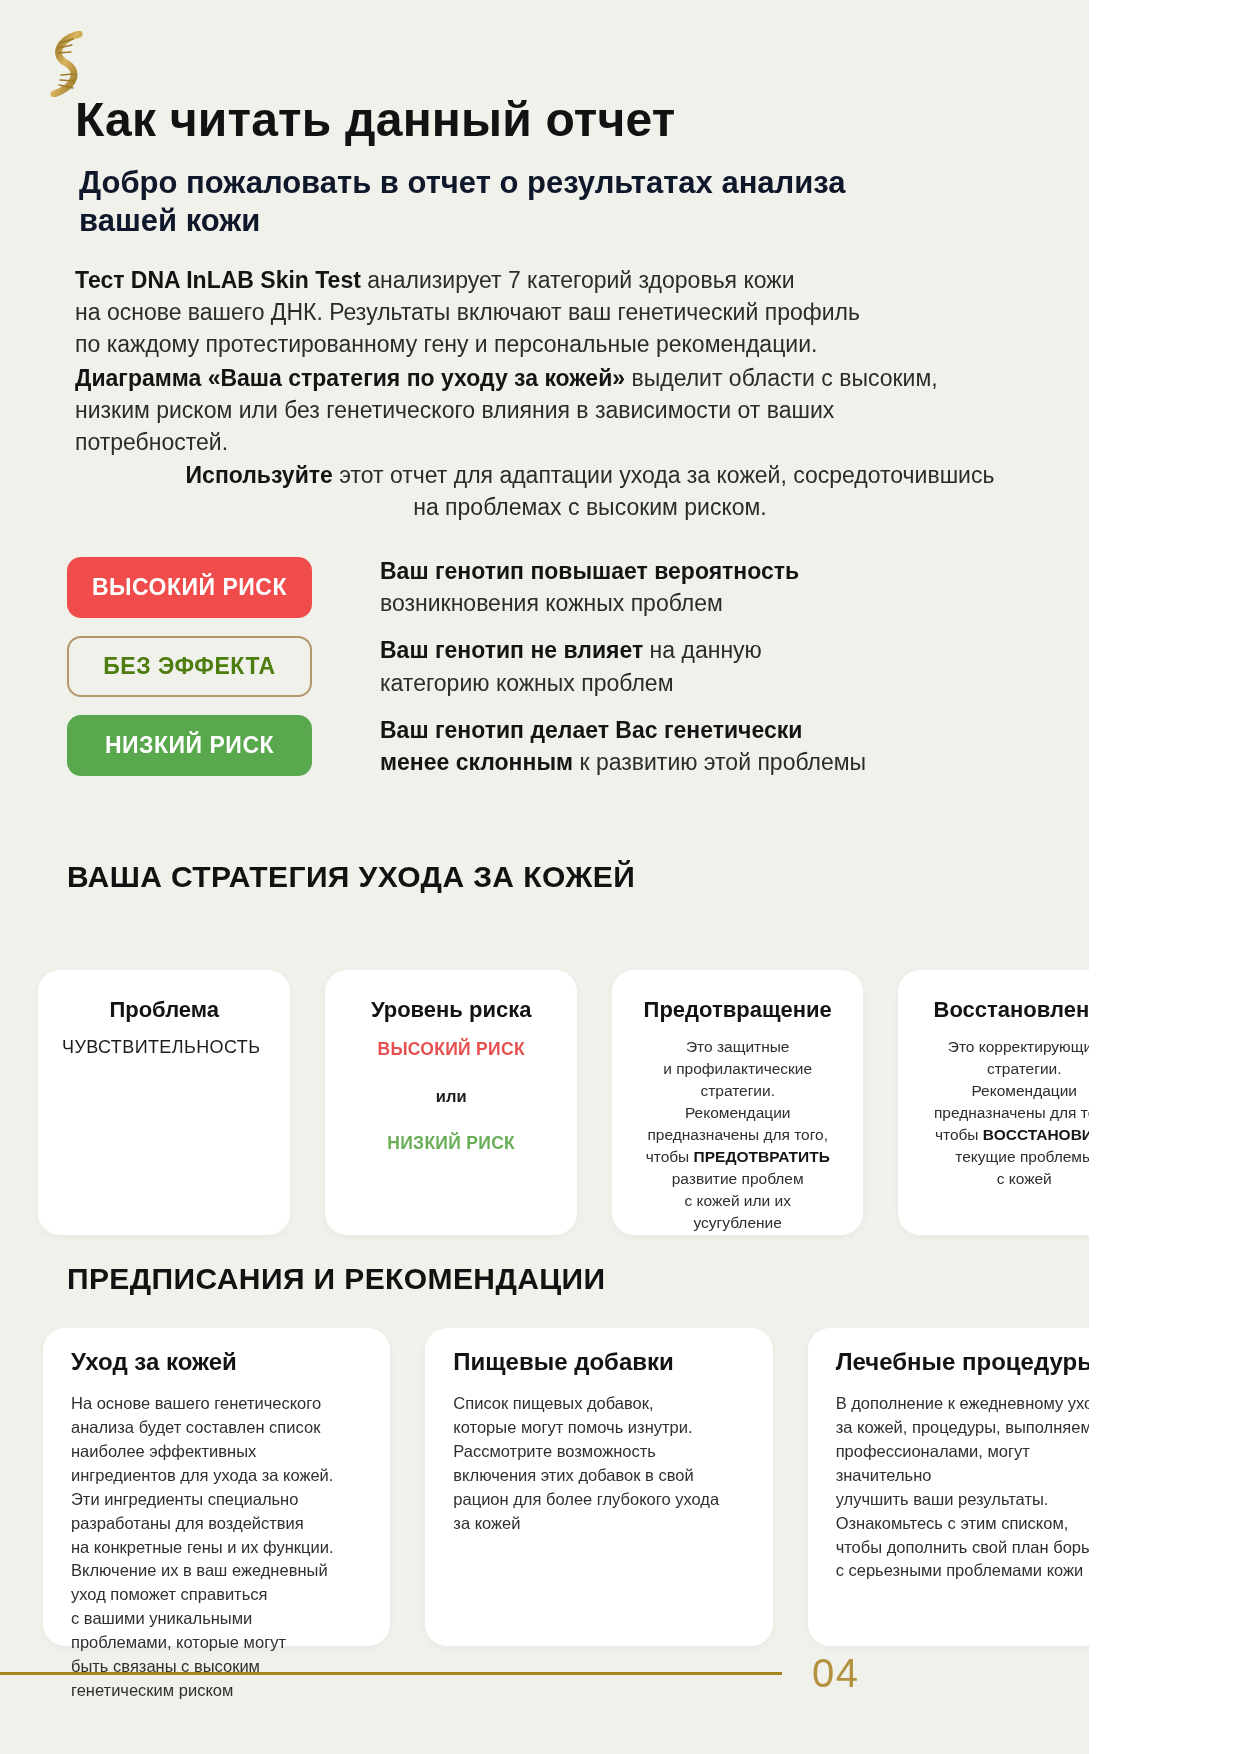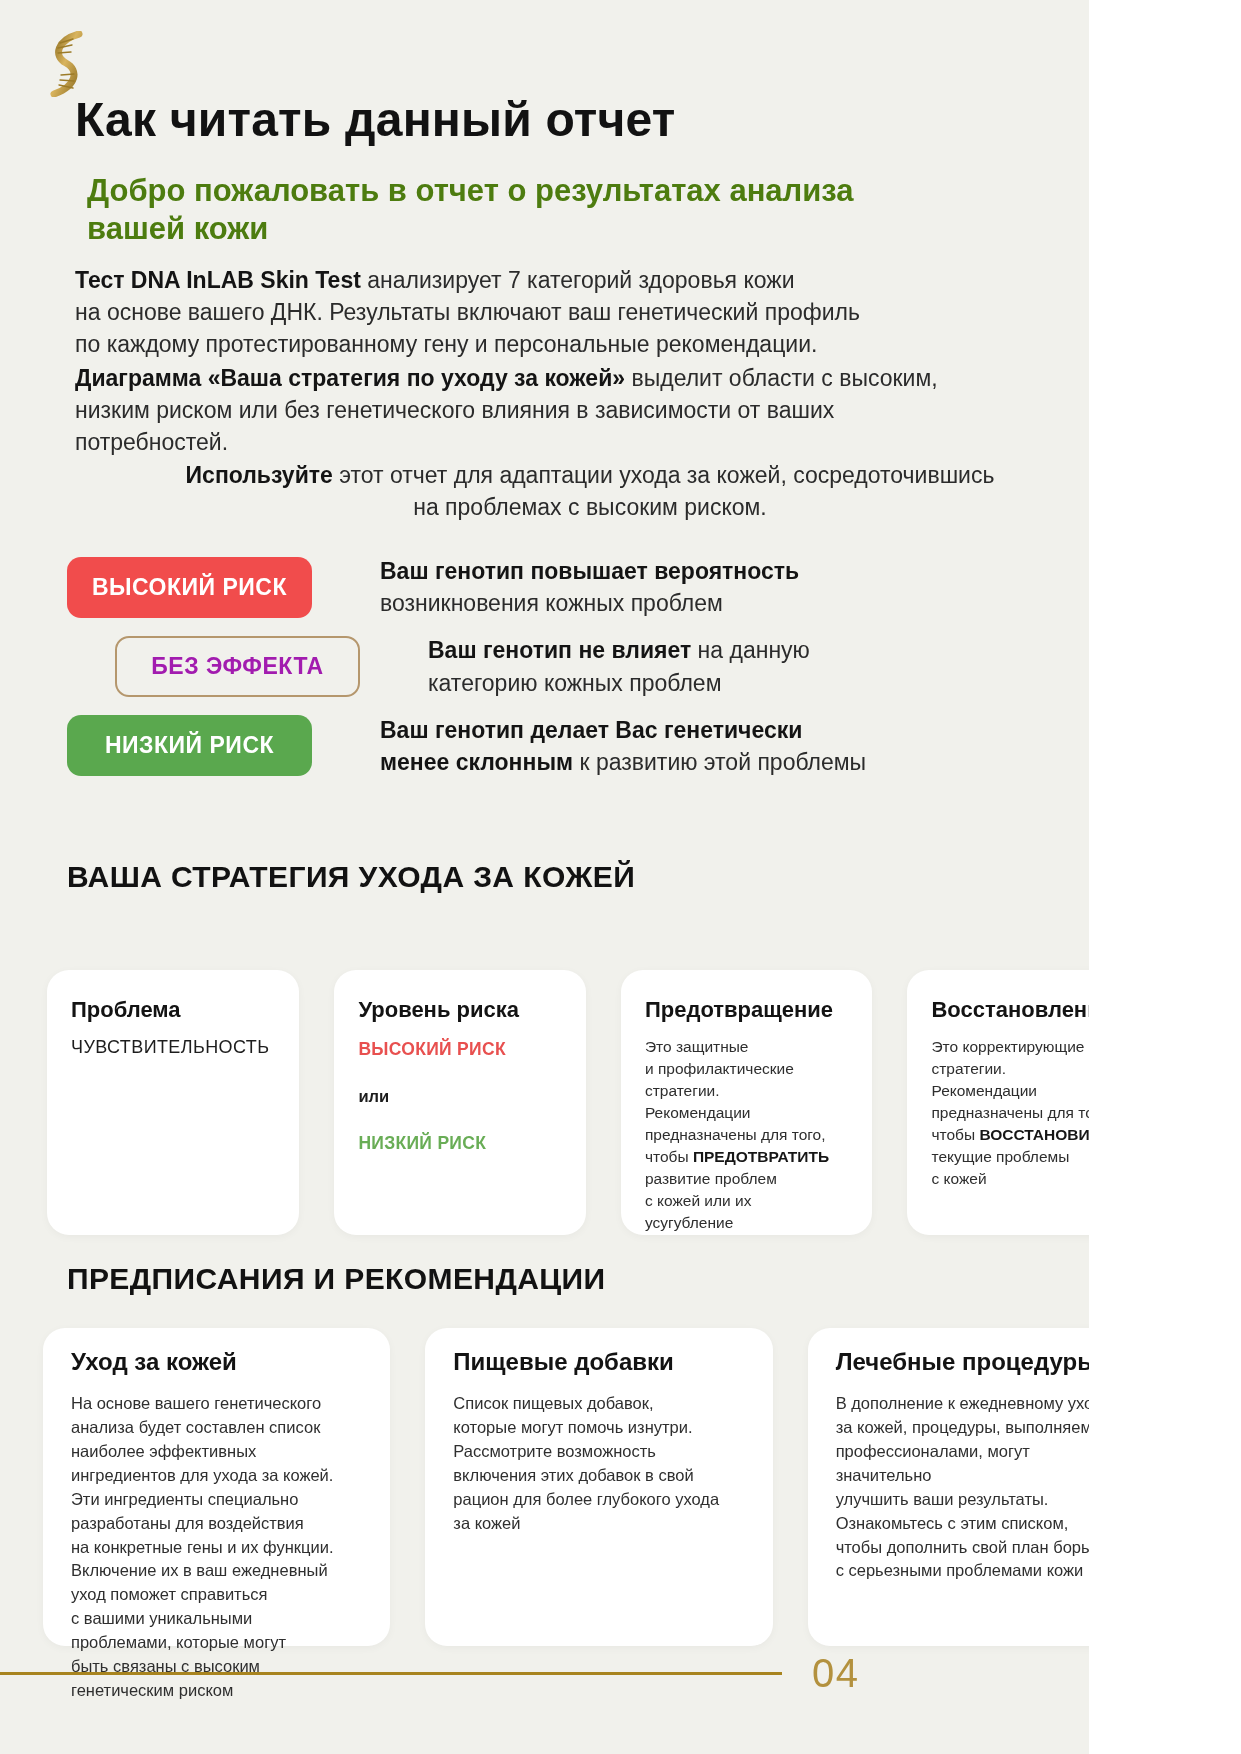--- a/index.html
+++ b/index.html
@@ -3,45 +3,45 @@
 <meta charset="utf-8">
 <style>
   html,body{margin:0;padding:0;}
   body{font-family:"Liberation Sans","DejaVu Sans",sans-serif;}
   .page{position:relative;width:1089px;height:1754px;background:#f1f1ec;overflow:hidden;text-decoration:underline;}
 
   .logo{position:absolute;left:45px;top:31px;width:44px;height:66px;}
 
   .h1{position:absolute;left:75px;top:94px;margin:0;font-size:48px;line-height:1.1;
       font-weight:800;color:#121212;letter-spacing:0.2px;}
-  .h2{position:absolute;left:75px;top:160px;margin:12px;font-size:31px;line-height:1.24;
-      font-weight:700;color:#4d7c0f;white-space:pre-line;}
+  .h2{position:absolute;left:75px;top:160px;margin:4px;font-size:31px;line-height:1.24;
+      font-weight:700;color:#0f172a;white-space:pre-line;}
 
   .intro{position:absolute;left:75px;margin:0;width:1030px;font-size:23px;line-height:1.4;
       color:#2b2b2b;white-space:pre-line;}
   .intro b{font-weight:700;color:#141414;}
   .intro.p1{top:264px;} .intro.p2{top:362px;} .intro.p3{top:459px;text-align:center;}
 
   .legend{position:absolute;left:67px;top:555px;}
   .legend-row{display:flex;align-items:center;margin-bottom:15px;}
   .badge{box-sizing:border-box;width:245px;height:61px;border-radius:14px;flex:0 0 auto;
       display:flex;align-items:center;justify-content:center;
       font-size:23px;font-weight:700;letter-spacing:0.5px;}
   .badge-high{background:#f14c4c;color:#ffffff;}
-  .badge-none{border:2.5px solid #b5976d;color:#a21caf;background:transparent;margin-left:48px;}
+  .badge-none{border:2.5px solid #b5976d;color:#4d7c0f;background:transparent;}
   .badge-low{background:#5aa84e;color:#ffffff;}
   .legend-desc{margin:0 0 0 68px;font-size:23px;line-height:1.4;color:#2b2b2b;white-space:pre-line;}
   .legend-desc b{font-weight:700;color:#141414;}
 
   .section-heading{position:absolute;left:67px;margin:0;font-size:30px;font-weight:600;
       color:#121212;letter-spacing:0.4px;}
   .sh-strategy{top:860px;} .sh-prescriptions{top:1262px;}
 
-  .grid4{position:absolute;left:47px;top:970px;width:1112px;display:grid;
-      grid-template-columns:repeat(4,1fr);gap:35px;}
+  .grid4{position:absolute;left:38px;top:970px;width:1112px;display:grid;
+      grid-template-columns:repeat(4,1fr);gap:35px;text-align:center;}
   .grid3{position:absolute;left:43px;top:1328px;width:1112px;display:grid;
       grid-template-columns:repeat(3,1fr);gap:35px;}
   .card{box-sizing:border-box;background:#ffffff;border-radius:22px;padding:27px 24px;
       box-shadow:0 2px 8px rgba(0,0,0,0.04);}
   .card-s{height:265px;} .card-p{height:318px;padding:20px 28px;}
 
   .s-title{margin:0;font-size:22px;font-weight:700;color:#131313;}
   .s-value{margin:14px 6px 0 0;font-size:18px;font-weight:500;letter-spacing:0.4px;color:#1d1d1d;}
   .s-risk{margin:16px 0 0 0;font-size:17.5px;font-weight:700;letter-spacing:0.3px;}
   .s-risk.high{color:#e8504f;}

